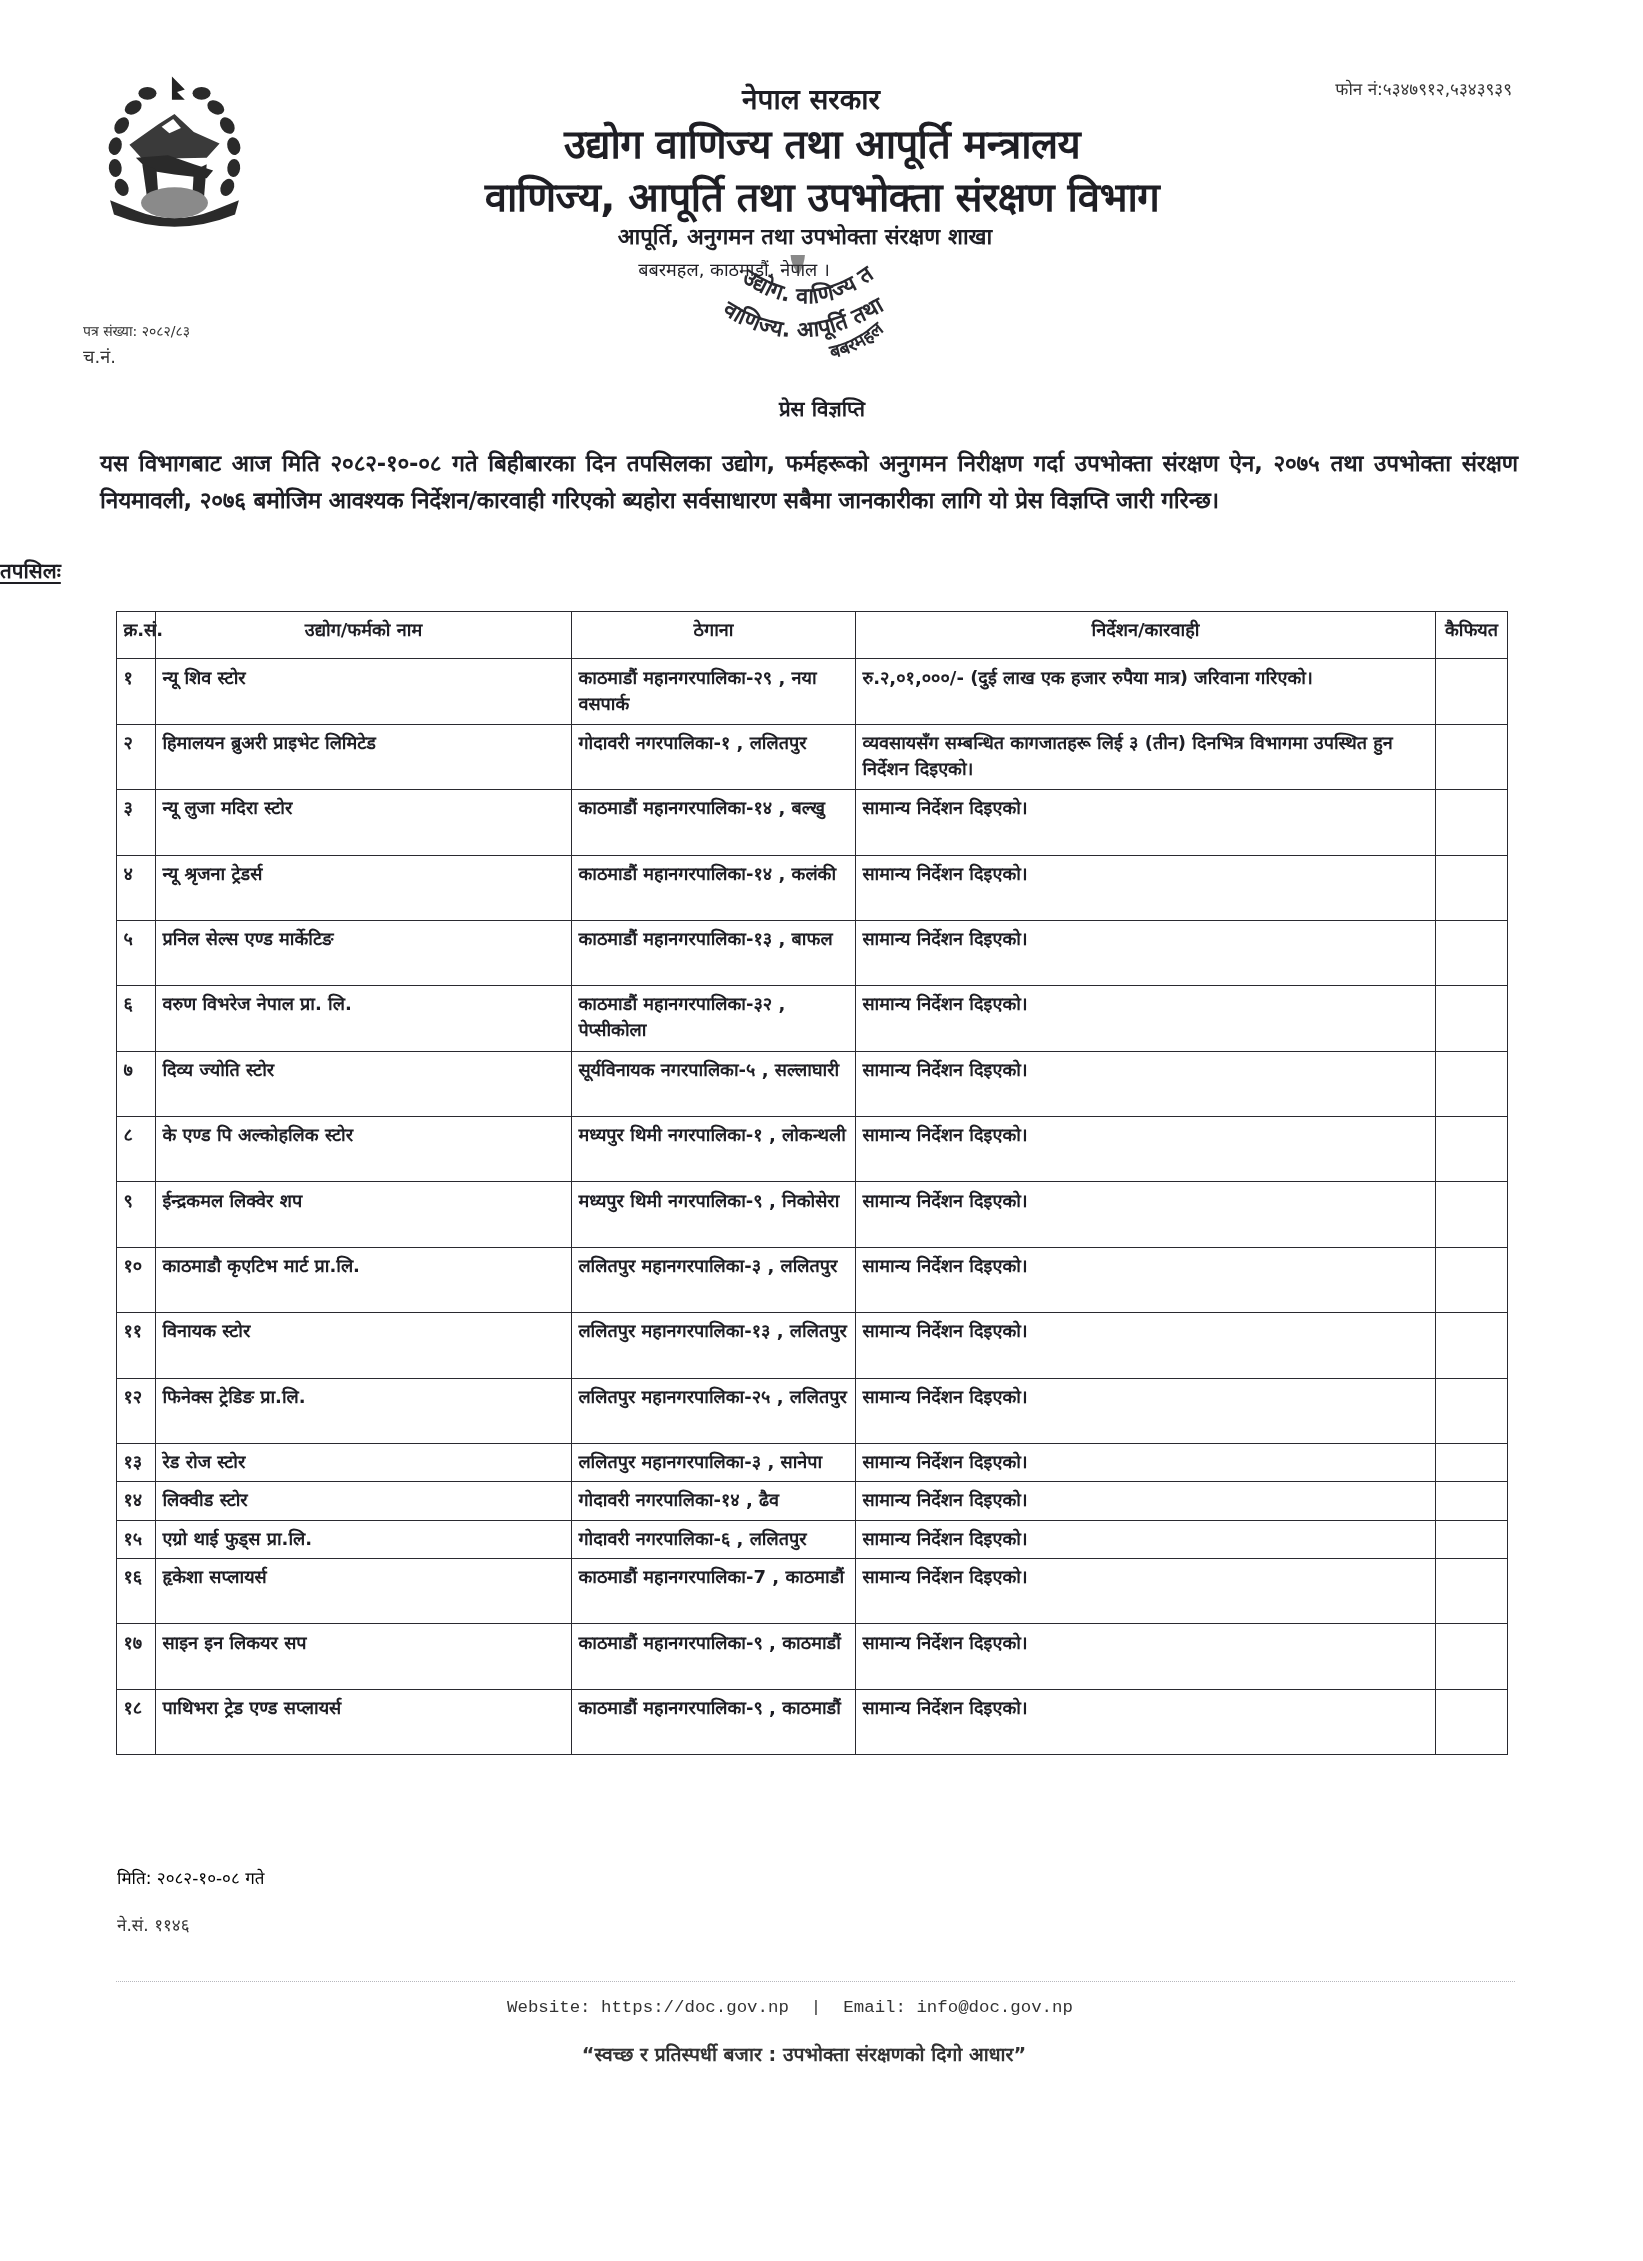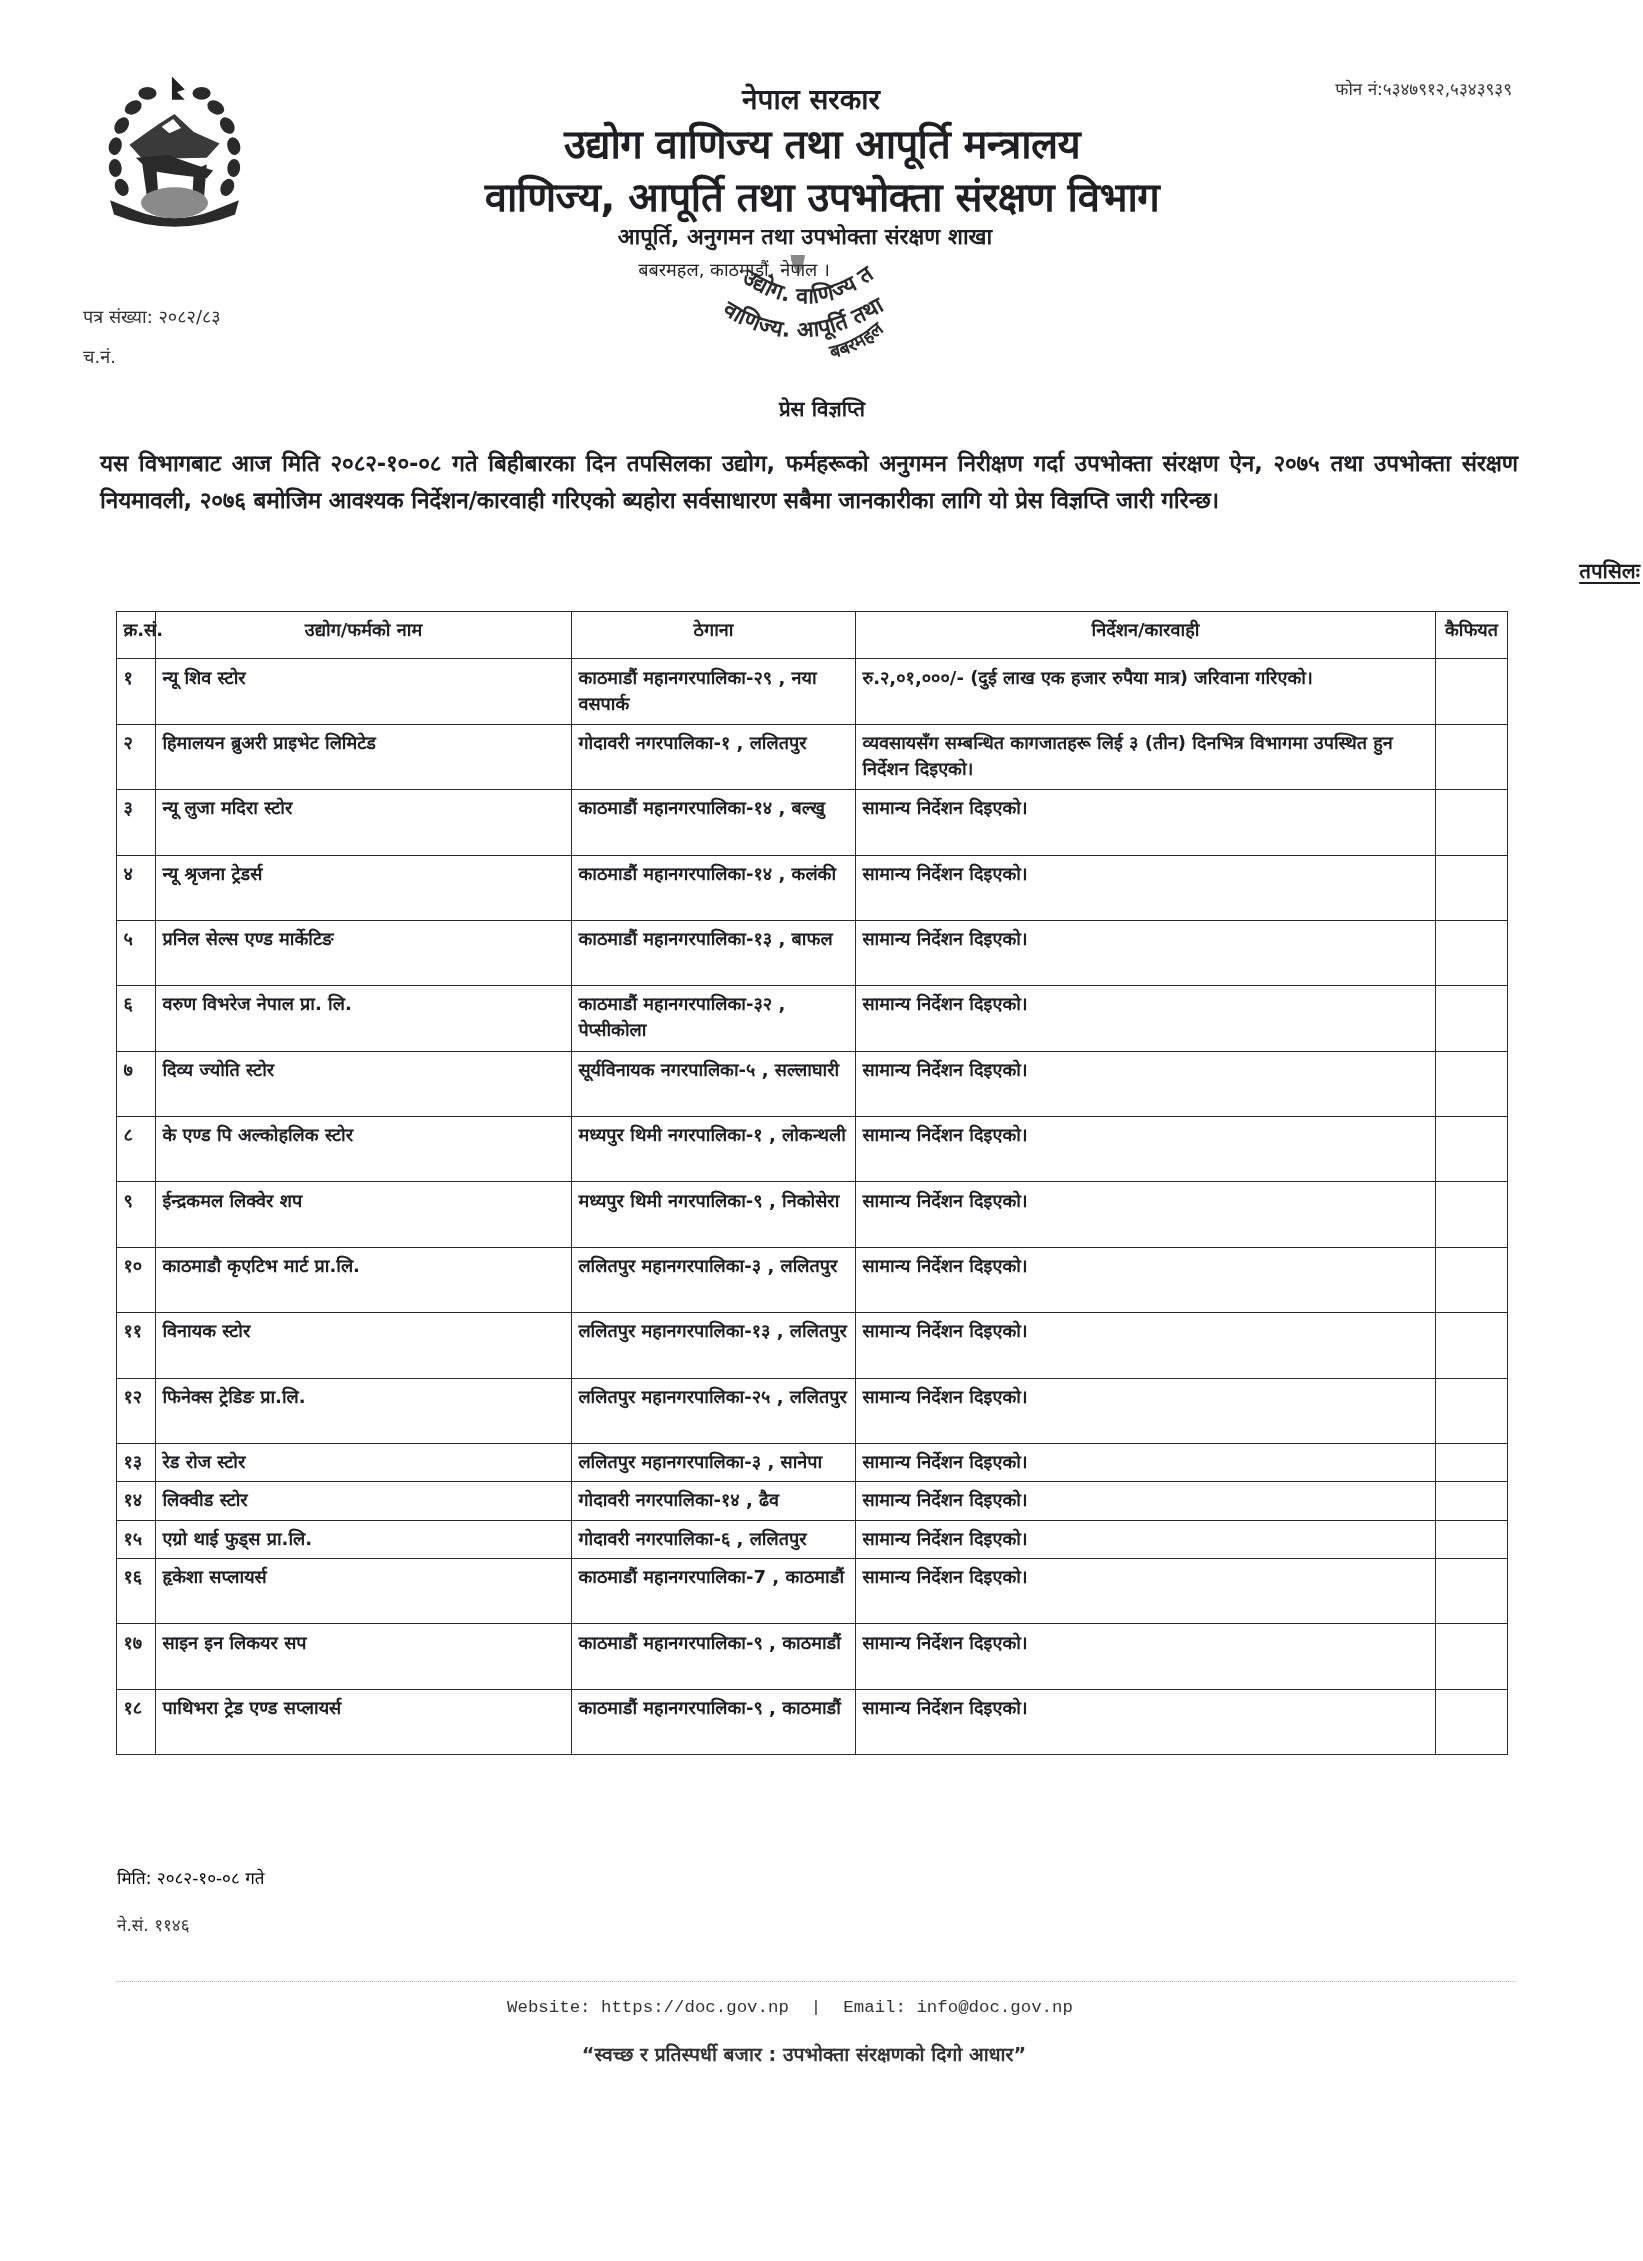--- a/index.html
+++ b/index.html
@@ -13,31 +13,31 @@
   
   #emblem { left: 97px; top: 74px; width: 155px; height: 161px; }
   #gov-name { left: 0; width: 1622px; top: 79px; text-align: center; font-size: 28px; font-weight: bold; }
   #ministry { left: 0; width: 1644px; top: 115px; text-align: center; font-size: 40px; font-weight: bold; letter-spacing: -0.6px; }
   #department { left: 0; width: 1644px; top: 168px; text-align: center; font-size: 40px; font-weight: bold; letter-spacing: -0.6px; }
   #branch { left: 0; width: 1610px; top: 220px; text-align: center; font-size: 22px; font-weight: bold; }
   #address { left: 0; width: 1468px; top: 257px; text-align: center; font-size: 18px; }
   #phone { right: 132px; top: 77px; font-size: 17px; color: #333; }
   #stamp { left: 696px; top: 255px; width: 245px; height: 116px; }
 
-  #letter-no { left: 83px; top: 304px; font-size: 18px; color: #333; }
+  #letter-no { left: 83px; top: 321px; font-size: 14px; color: #333; }
   #chalani { left: 83px; top: 344px; font-size: 18px; color: #333; }
 
   
   #press-title { left: 0; width: 1644px; top: 394px; text-align: center; font-size: 20.6px; font-weight: bold; }
   #intro {
     left: 100px; width: 1418px; top: 445px; font-size: 22.6px; line-height: 37px;
     text-align: justify; font-weight: bold; letter-spacing: -0.2px;
   }
   #details-heading {
-    left: 0; width: 1640px; top: 556px; text-align: right; font-size: 20.6px; font-weight: bold; font-family: Liberation Mono, monospace;
+    left: 0; width: 1640px; top: 556px; text-align: left; font-size: 20.6px; font-weight: bold; font-family: Liberation Mono, monospace;
   }
   #details-heading span { text-decoration: underline; text-underline-offset: 3.9px; }
 
   
   #inspection-table {
     position: absolute; left: 116px; top: 611px; width: 1390px;
     border-collapse: collapse; table-layout: fixed;
     font-size: 18px; font-weight: bold;
   }
   #inspection-table th, #inspection-table td {

